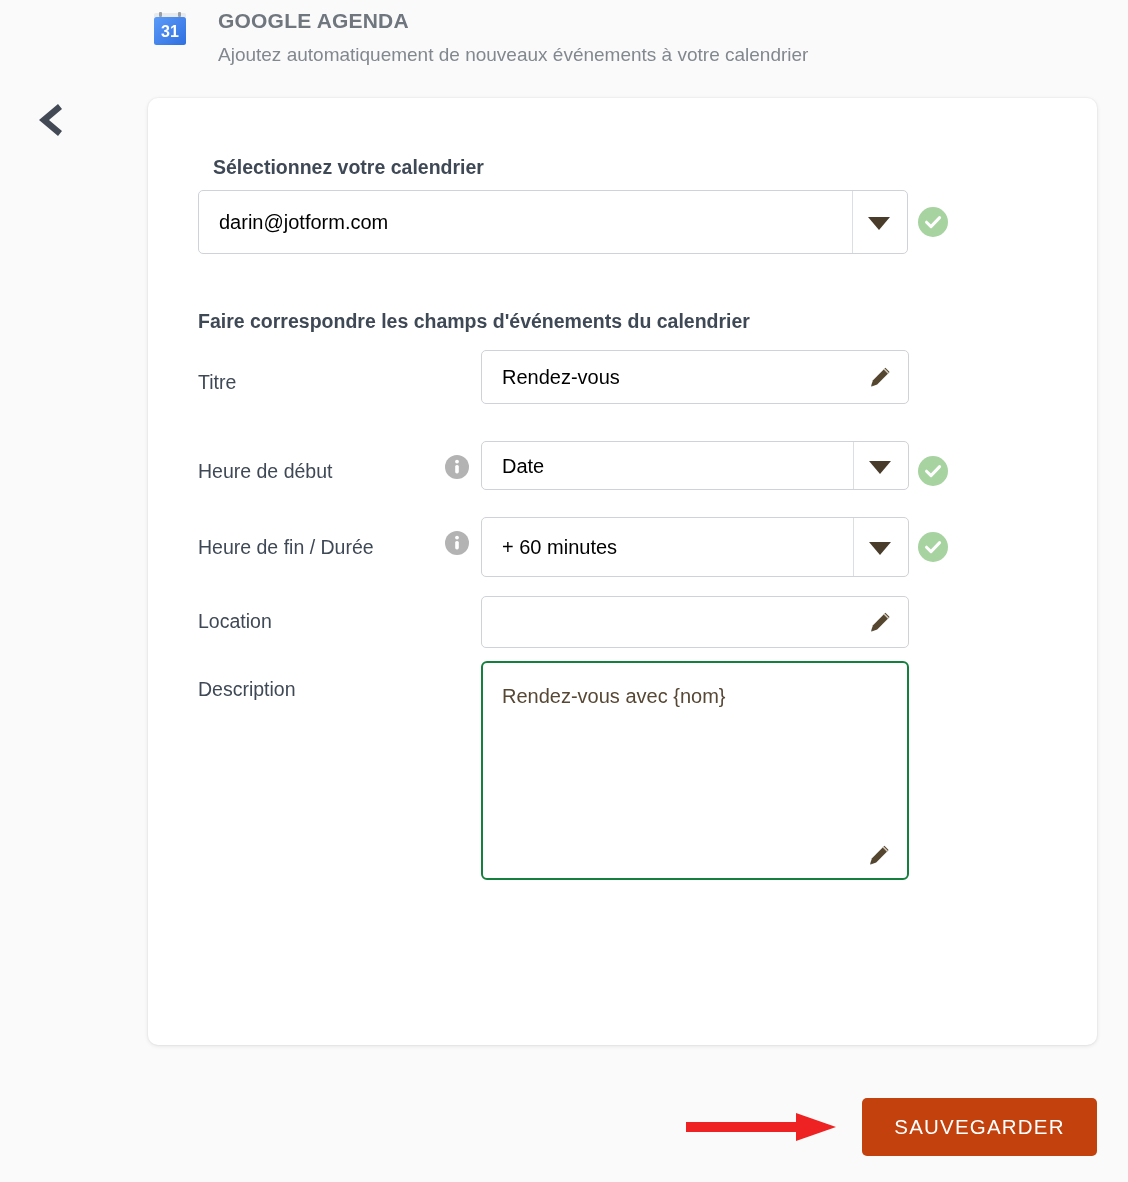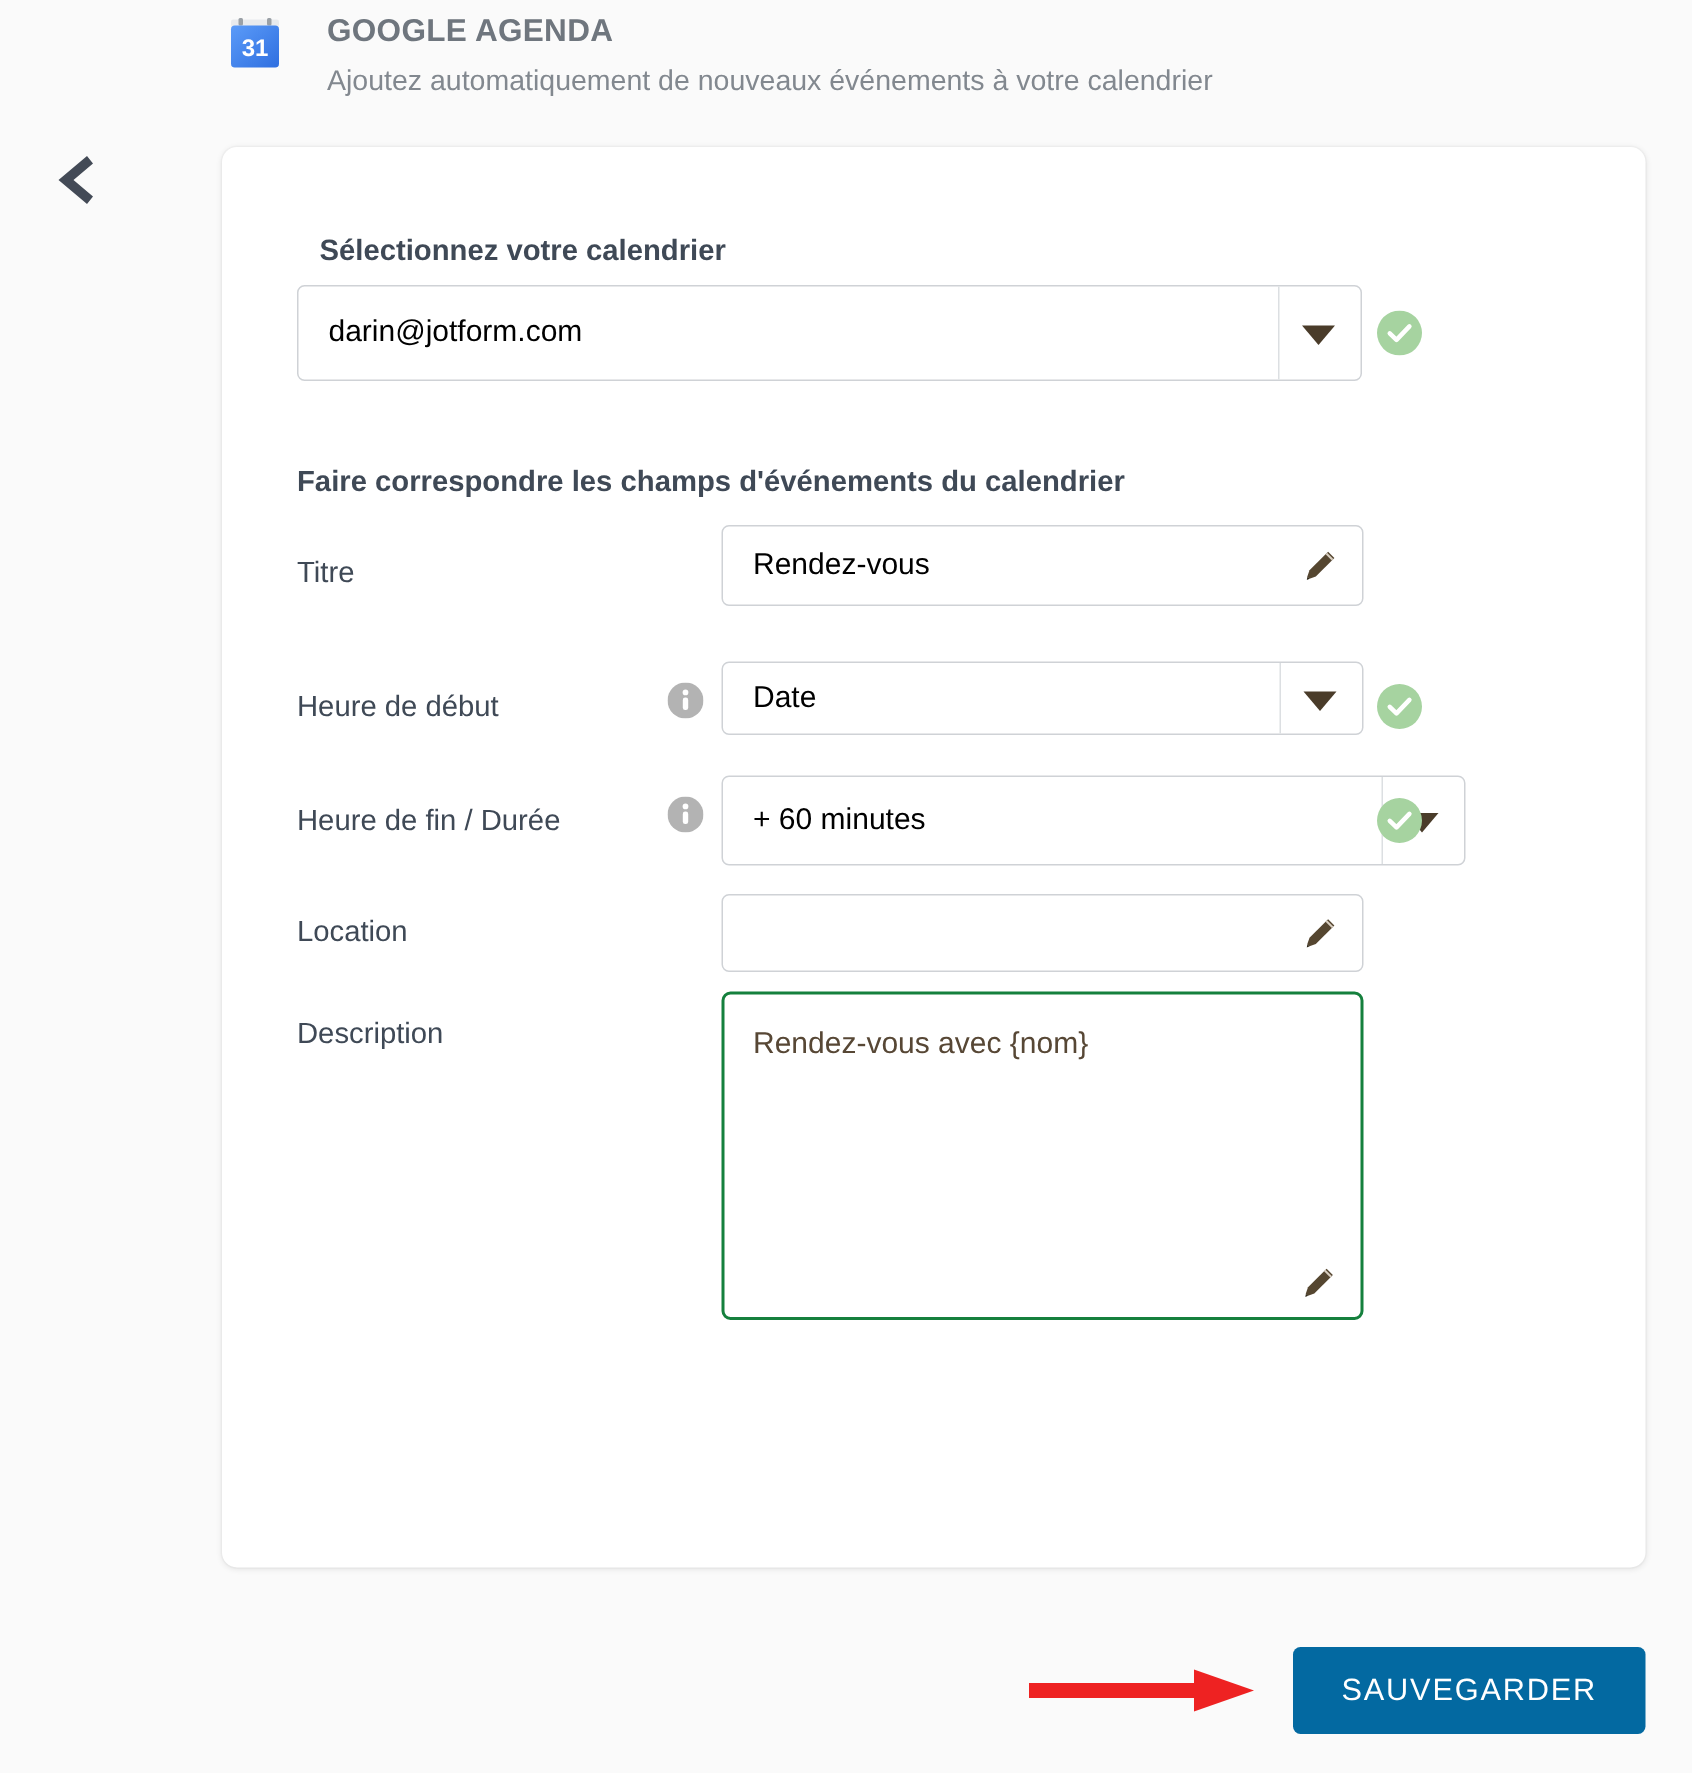--- a/index.html
+++ b/index.html
@@ -209,21 +209,21 @@
     white-space: nowrap;
   }
 
   
   .save-btn {
     position: absolute;
     left: 862px;
     top: 1098px;
     width: 235px;
     height: 58px;
-    background: #0369a1;
+    background: #c2410c;
     border: none;
     border-radius: 5px;
     color: #ffffff;
     font-size: 20.5px;
     font-family: "Liberation Sans", sans-serif;
     letter-spacing: 1.2px;
     cursor: pointer;
     padding: 0;
   }
   .red-arrow {
@@ -319,21 +319,21 @@
   </span>
 
   <div class="row-label" style="top:438px;">Heure de fin / Durée</div>
   <span class="info-icon" style="left:297px; top:433px;">
     <svg width="24" height="24" viewBox="0 0 24 24">
       <circle cx="12" cy="12" r="12" fill="#b3b3b3"></circle>
       <circle cx="12" cy="6.6" r="1.9" fill="#ffffff"></circle>
       <rect x="10.2" y="10" width="3.6" height="8.4" rx="1.6" fill="#ffffff"></rect>
     </svg>
   </span>
-  <div class="ctl" style="left:333px; top:419px; width:496px; height:60px;text-align:center;">
+  <div class="ctl" style="left:333px; top:419px; width:428px; height:60px;text-align:center;">
     <span class="ctl-value">+ 60 minutes</span>
     <span class="dd-sep"></span>
     <span class="dd-caret"></span>
   </div>
   <span class="check-badge" style="left:770px; top:434px;">
     <svg width="30" height="30" viewBox="0 0 30 30">
       <circle cx="15" cy="15" r="15" fill="#a6d3a0"></circle>
       <path d="M8.5 15.2 L13 19.6 L21.6 10.6" stroke="#ffffff" stroke-width="3" fill="none" stroke-linecap="round" stroke-linejoin="round"></path>
     </svg>
   </span>

